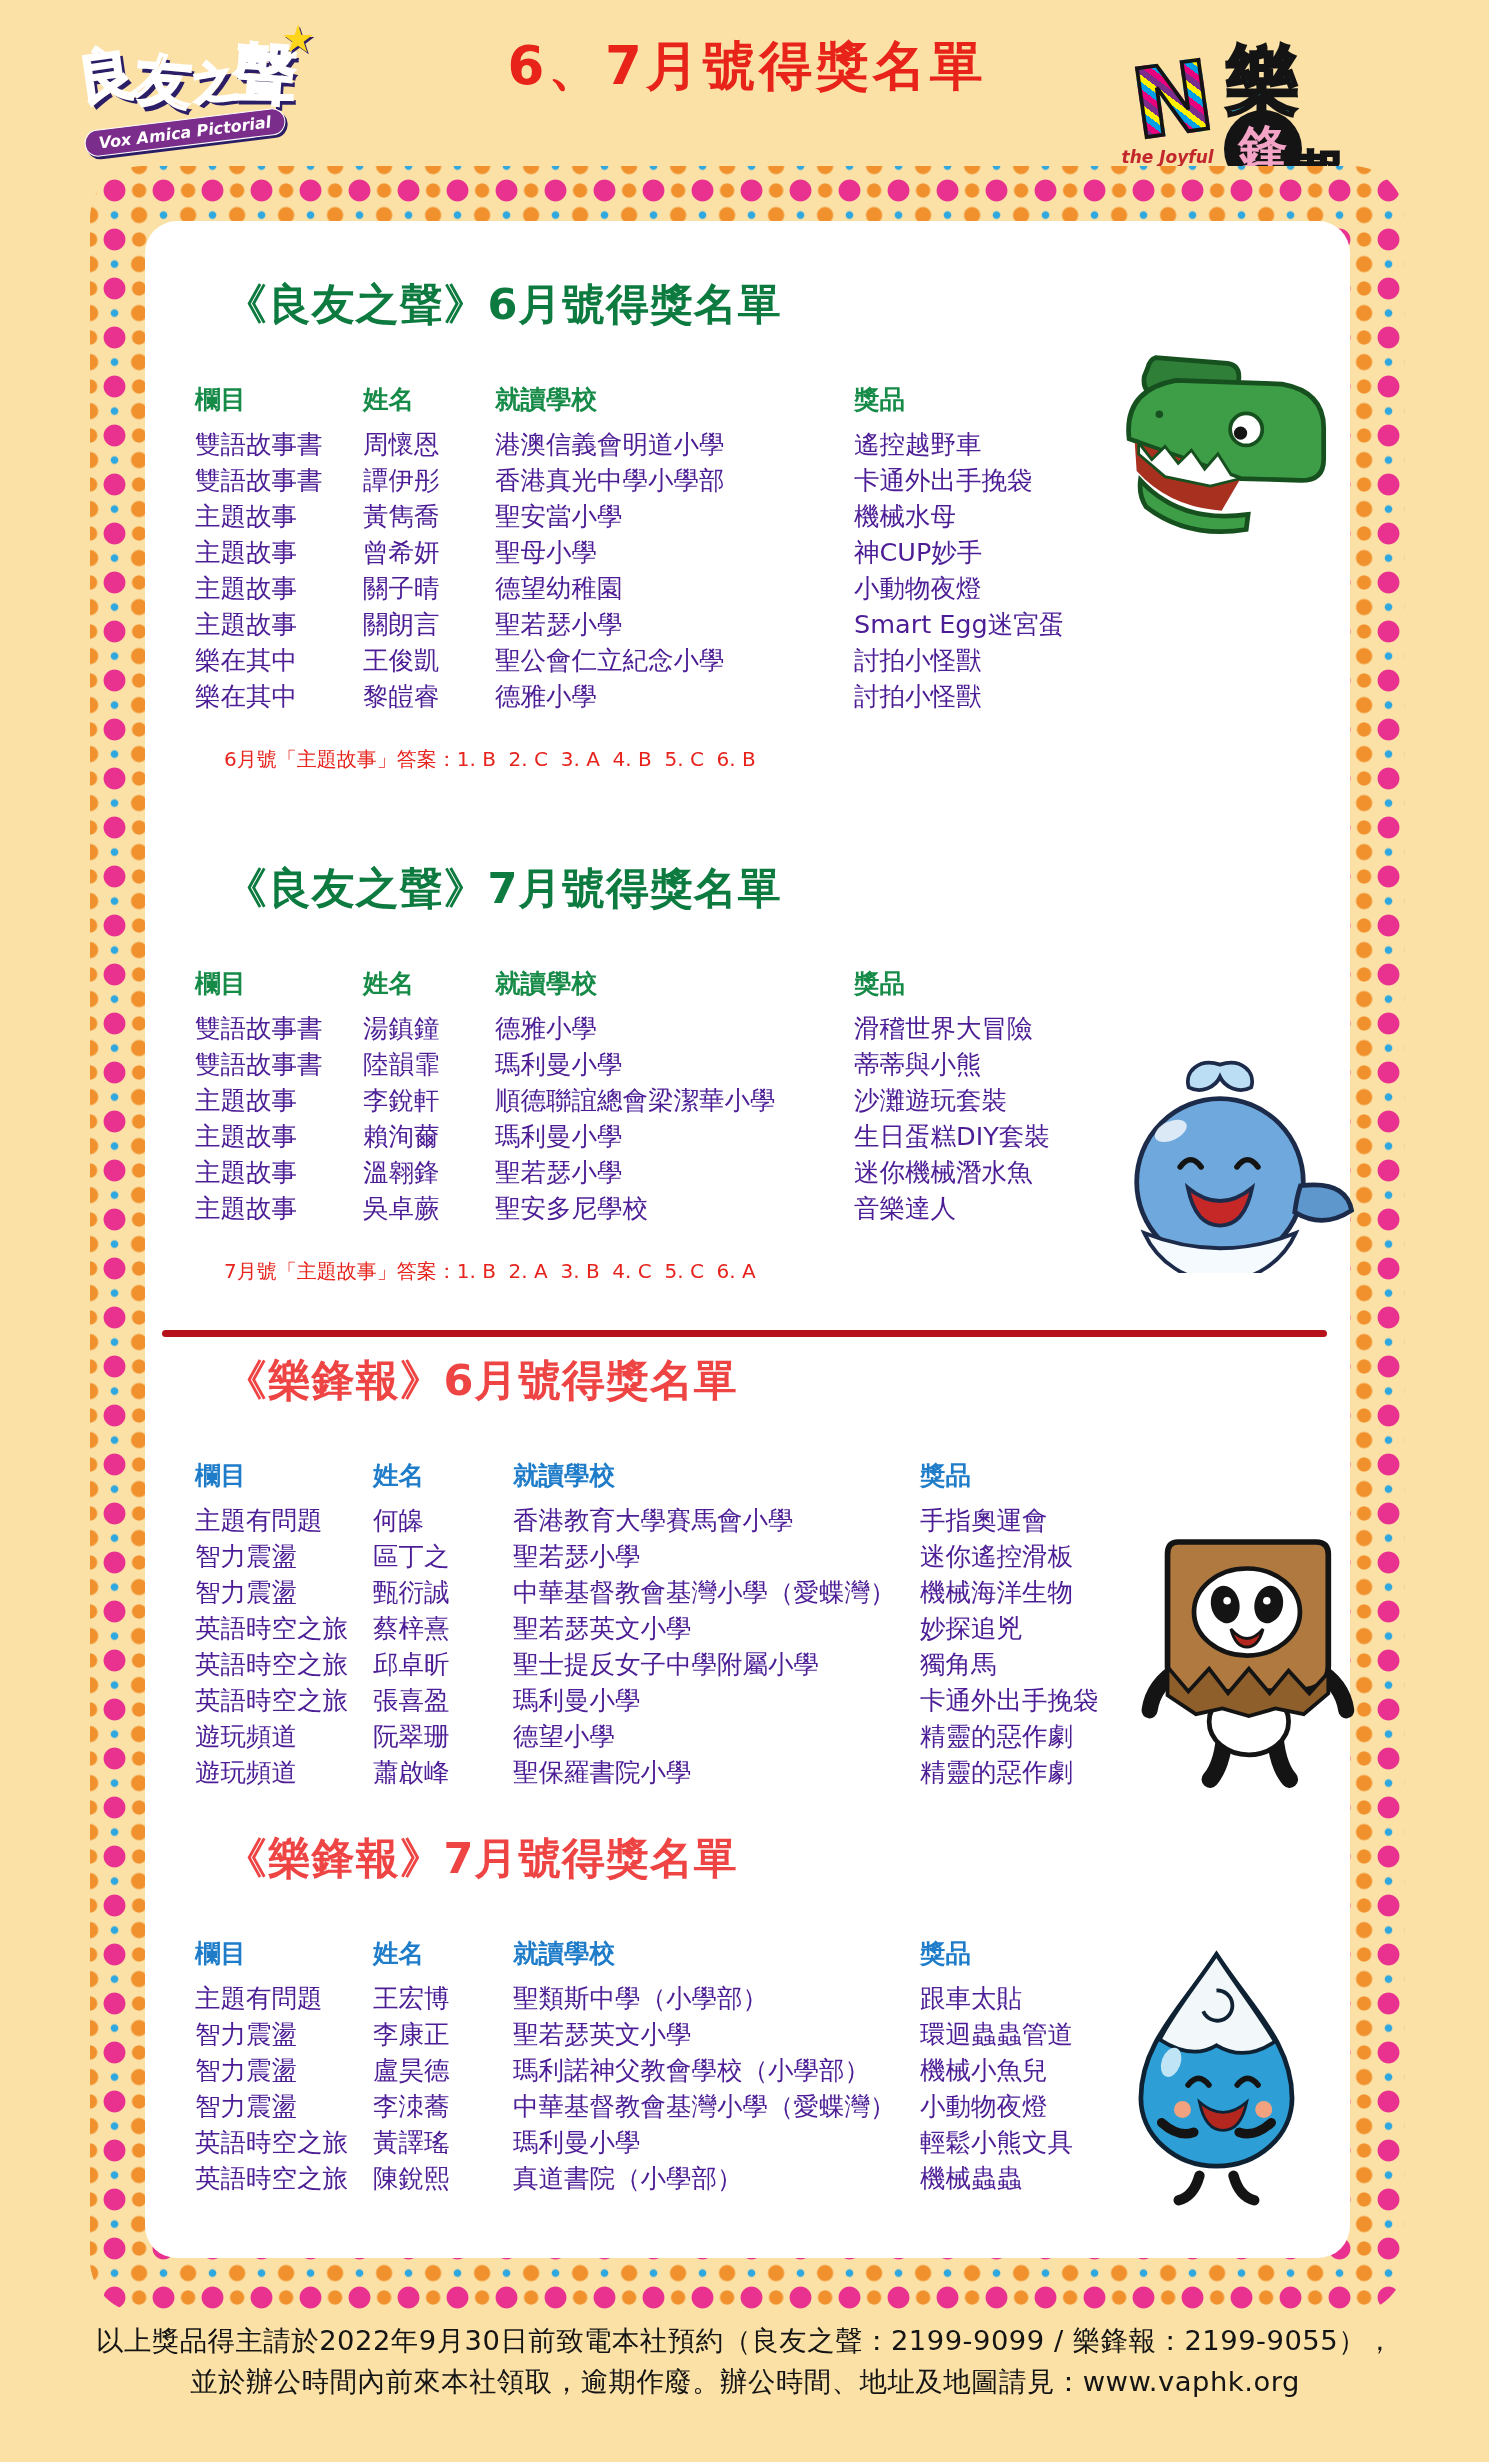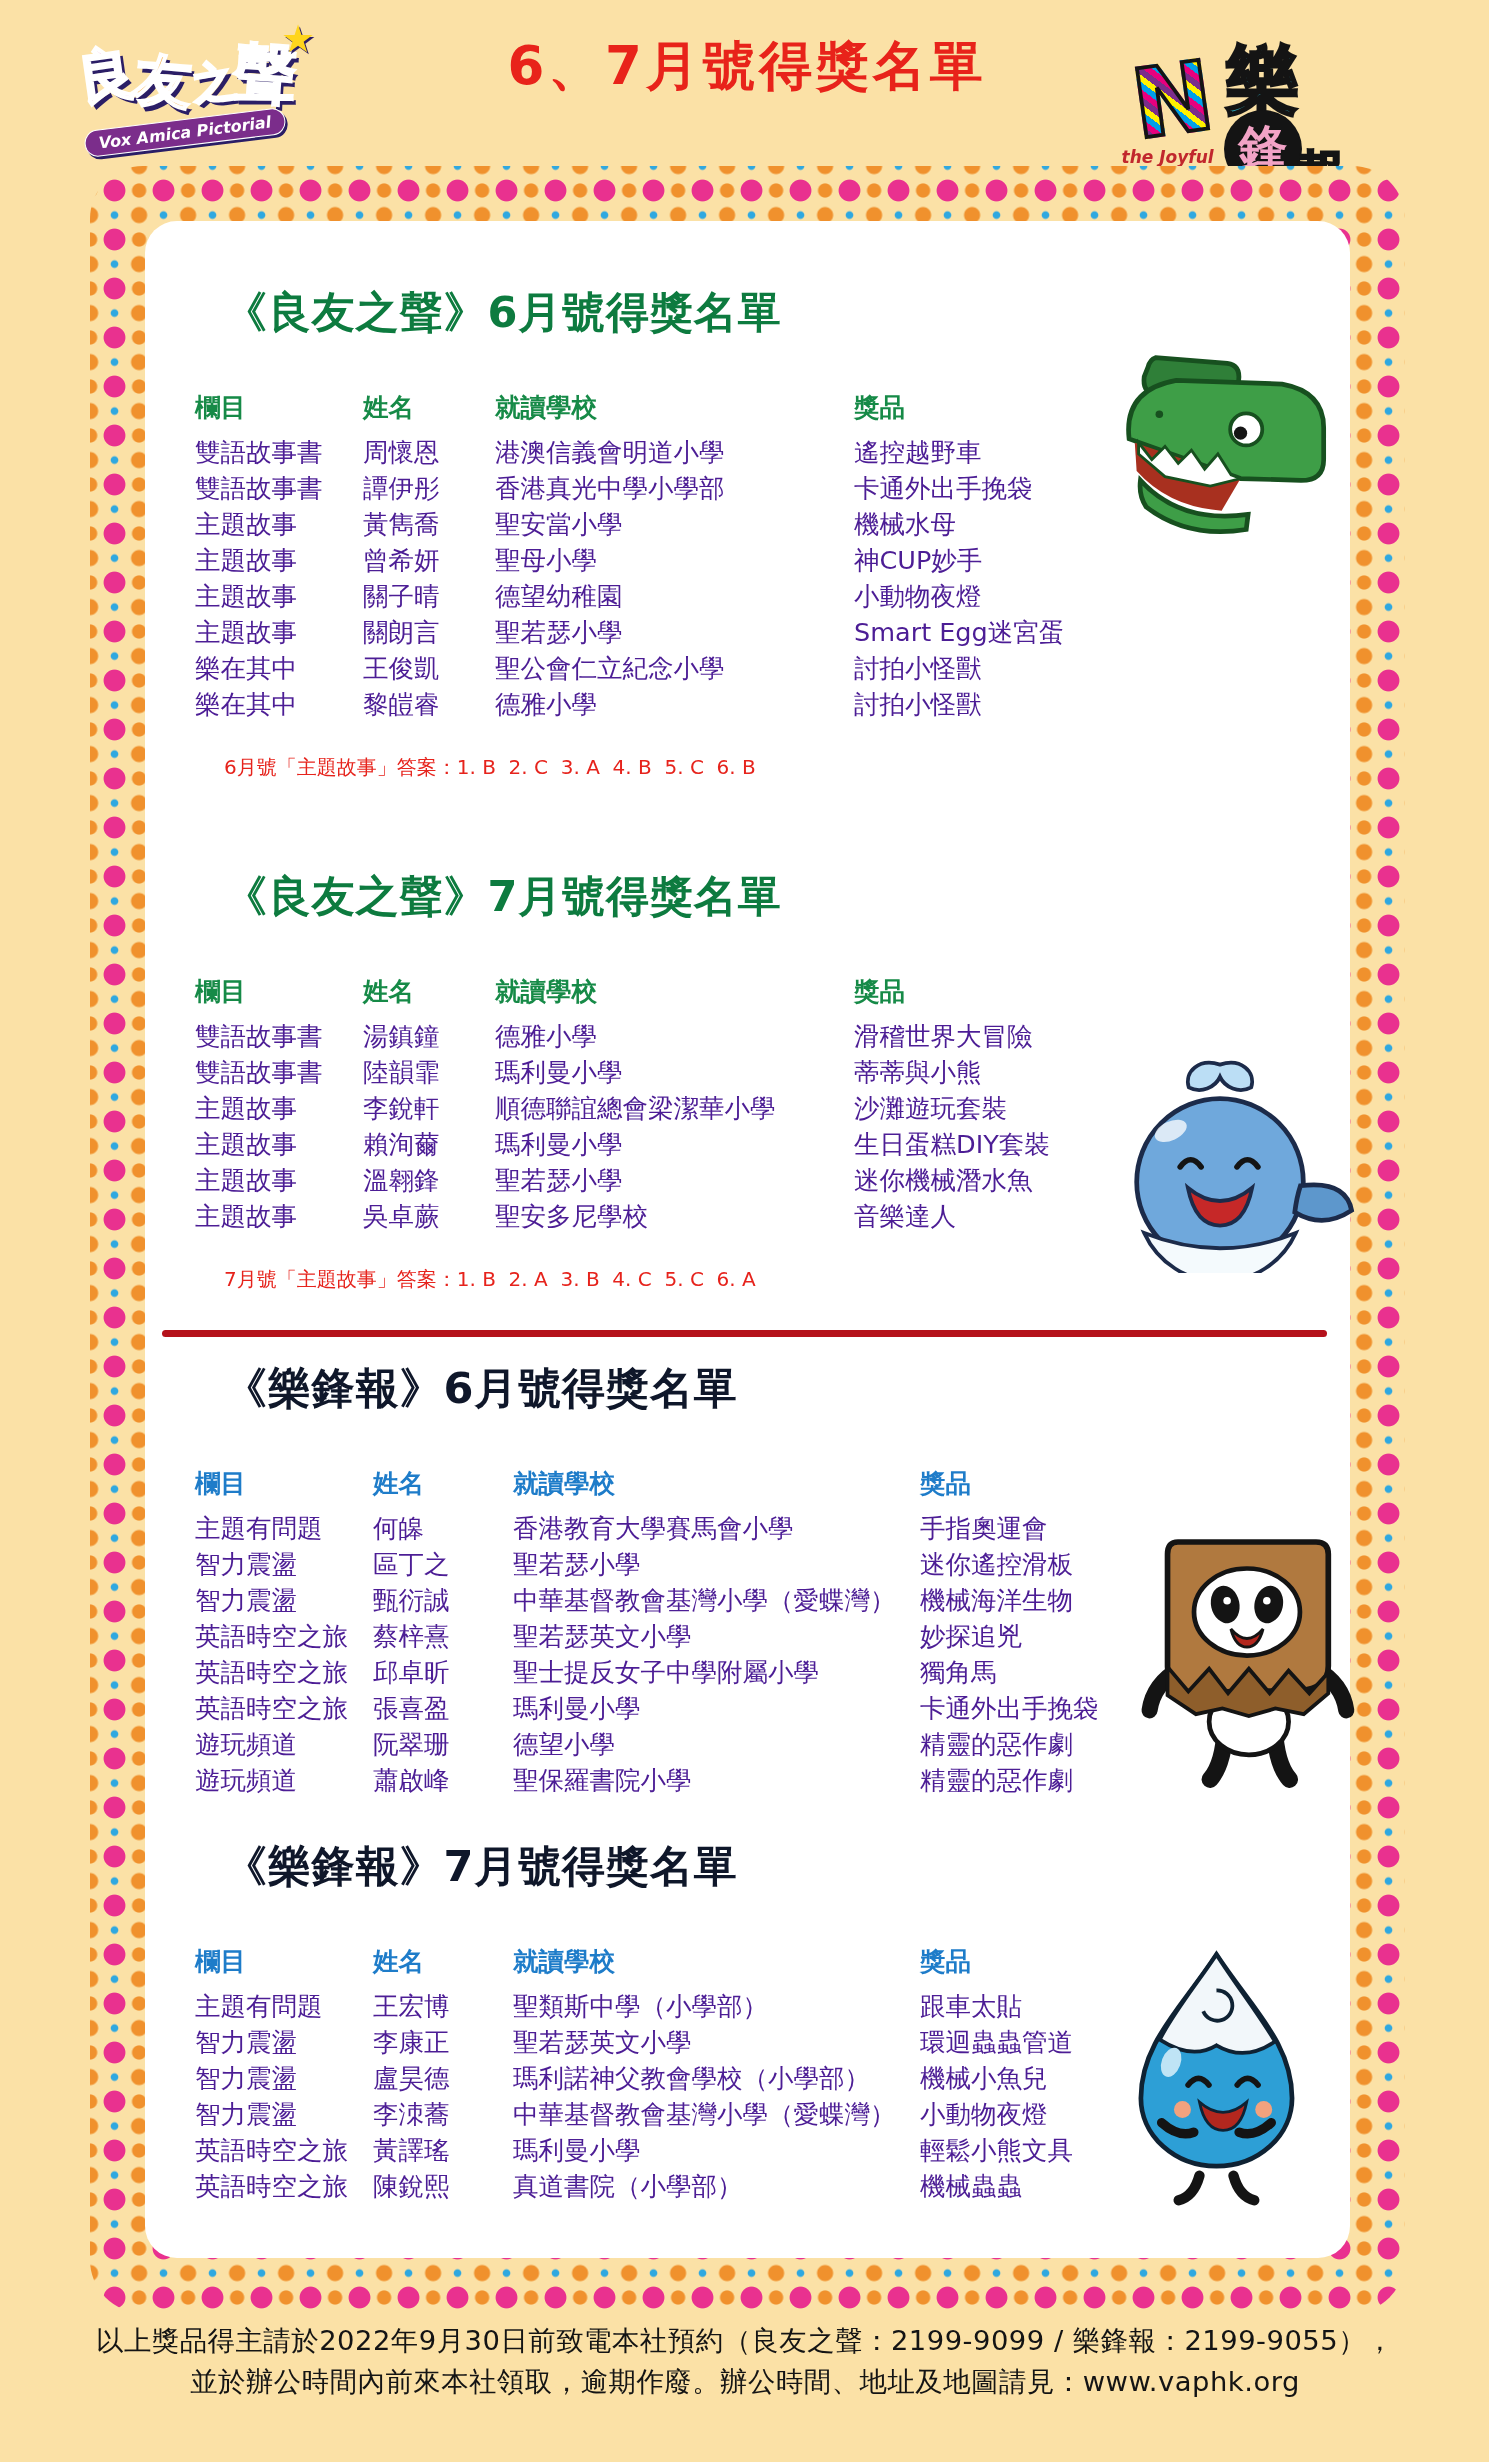--- a/index.html
+++ b/index.html
@@ -47,23 +47,23 @@
       radial-gradient(circle,#F0912D 6.6px,rgba(0,0,0,0) 7.6px),
       radial-gradient(circle,#2FA8E0 3.3px,rgba(0,0,0,0) 4.3px);
     background-size:49px 49px,49px 49px,49px 49px,49px 49px;
     background-position:0 0,24.6px 24.6px,24.6px 0,0 24.6px;}
   .panel-inner{position:absolute;left:55px;top:55px;right:55px;bottom:55px;background:#fff;border-radius:32px;}
 
   
   .section{position:absolute;left:0;right:0;}
   .cols-a{--c1:168px;--c2:132px;--c3:359px;}
   .cols-b{--c1:178px;--c2:140px;--c3:407px;}
-  .sec-title{margin:8px 0 53px 79px;font-size:43px;line-height:49px;font-weight:bold;letter-spacing:0.9px;}
+  .sec-title{margin:0 0 53px 79px;font-size:43px;line-height:49px;font-weight:bold;letter-spacing:0.9px;}
   .green .sec-title{color:#0D7B3F;}
-  .blue  .sec-title{color:#0f172a;}
+  .blue  .sec-title{color:#ef4444;}
   .grid{display:grid;grid-template-columns:var(--c1) var(--c2) var(--c3) 1fr;padding-left:50px;padding-right:15px;}
   .thead{font-size:25.5px;font-weight:bold;line-height:34px;}
   .green .thead{color:#168A47;}
   .blue  .thead{color:#1E7CC9;}
   .tbody{margin-top:9.5px;}
   .trow{font-size:25.5px;line-height:36px;color:#4c1d95;}
   .tcell{overflow:hidden;white-space:nowrap;}
   .answer{margin:26.5px 0 0 79px;font-size:20px;line-height:38px;color:#E6231C;white-space:pre-wrap;}
   .divider{position:absolute;left:17px;right:23px;top:1109px;height:6.6px;background:#B5121B;border-radius:3.8px;}
 

